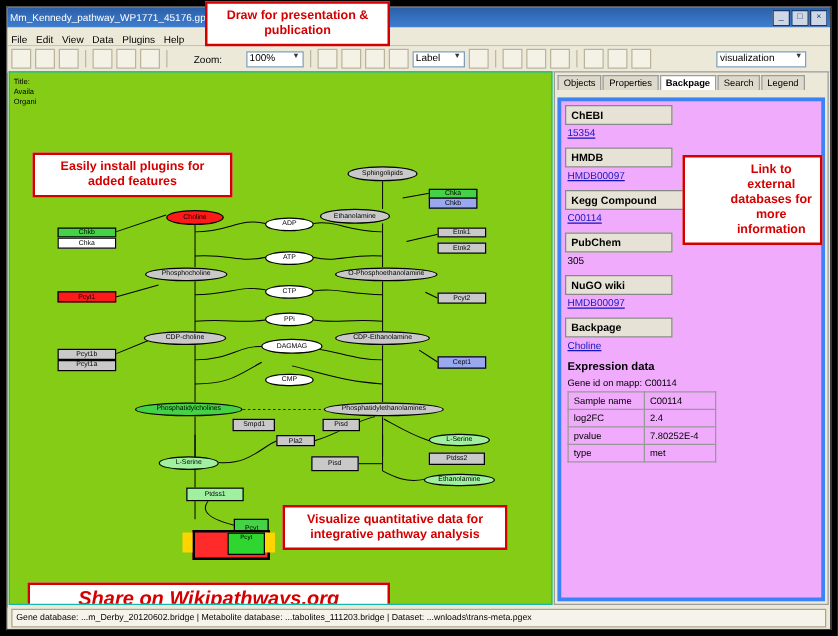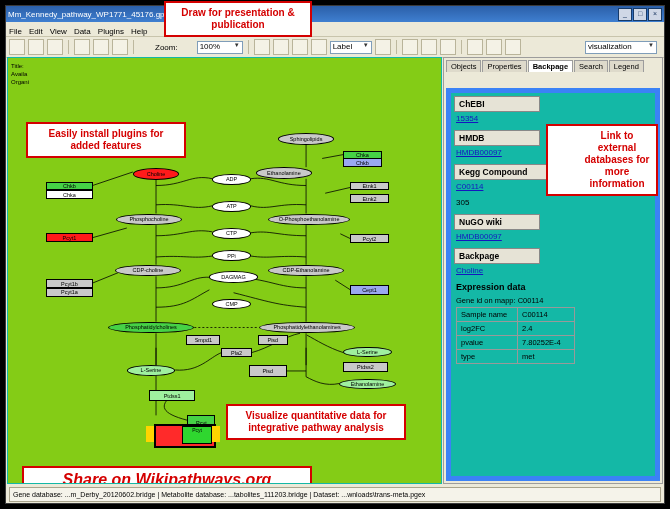--- a/index.html
+++ b/index.html
@@ -19,21 +19,21 @@
   .zoomlbl{font-size:8px;margin:0 16px;}
   .combo{height:13px;border:1px solid #7f9db9;background:#fff;font-size:8px;display:flex;align-items:flex-start;padding:0 2px;box-sizing:border-box;}
   .combo .arw{margin-left:auto;font-size:6px;color:#333;}
   
   .main{position:absolute;left:0;top:50px;right:0;bottom:18px;display:flex;}
   .canvaswrap{position:relative;flex:1;background:#84cc16;border:1px solid #14b8a6;margin:1px;overflow:hidden;}
   .sidepanel{width:218px;background:#ece9d8;border:1px solid #9c9c9c;margin:1px 1px 1px 0;display:flex;flex-direction:column;}
   .tabs{display:flex;height:14px;align-items:flex-end;padding-left:2px;gap:1px;}
   .tab{font-size:7.5px;padding:1px 4px;border:1px solid #9c9c9c;border-bottom:none;background:#dedacb;}
   .tab.active{background:#fff;font-weight:bold;}
-  .sidebody{flex:1;background:#14b8a6;border:5px solid #3b82f6;margin:16px 2px 2px 2px;overflow:hidden;position:relative;padding:3px;box-sizing:border-box;}
+  .sidebody{flex:1;background:#f0abfc;border:3px solid #3b82f6;margin:6px 2px 2px 2px;overflow:hidden;position:relative;padding:3px;box-sizing:border-box;}
   .dbbox{border:1px solid #888;background:#e6e3d6;font-size:8.5px;font-weight:bold;padding:2px 4px;width:86px;box-sizing:border-box;margin-bottom:2px;}
   .dblink{font-size:8px;color:#1515c0;text-decoration:underline;margin:0 0 7px 2px;display:block;}
   .dbplain{font-size:8px;color:#000;margin:0 0 7px 2px;display:block;}
   .exptitle{font-size:9px;font-weight:bold;margin:4px 0 4px 2px;}
   .geneid{font-size:7.5px;margin:0 0 2px 2px;}
   table.exp{border-collapse:collapse;margin-left:2px;}
   table.exp td{border:1px solid #999;font-size:7.5px;padding:1px 4px;height:11px;}
   table.exp td.k{width:52px;}
   table.exp td.v{width:48px;}
   
@@ -104,21 +104,21 @@
     <span class="tb-btn"></span>
     <span class="sep"></span>
     <span class="tb-btn"></span>
     <span class="tb-btn"></span>
     <span class="tb-btn"></span>
     <span class="sep"></span>
     <span class="tb-btn"></span>
     <span class="tb-btn"></span>
     <span class="tb-btn"></span>
     <span style="flex:1"></span>
-    <span class="combo" style="width:72px;margin-right:4px">
+    <span class="combo" style="width:72px;margin-right:16px">
       <span>visualization</span>
       <span class="arw">▼</span>
     </span>
   </div>
 
   <div class="main">
 
     <div class="canvaswrap">
 
       <div class="leftinfo">
@@ -308,20 +308,21 @@
 
         <div class="dbbox">ChEBI</div>
         <a class="dblink" href="#">15354</a>
 
         <div class="dbbox">HMDB</div>
         <a class="dblink" href="#">HMDB00097</a>
 
         <div class="dbbox" style="width:102px">Kegg Compound</div>
         <a class="dblink" href="#">C00114</a>
 
+        <div class="dbbox">PubChem</div>
         <span class="dbplain">305</span>
 
         <div class="dbbox">NuGO wiki</div>
         <a class="dblink" href="#">HMDB00097</a>
 
         <div class="dbbox">Backpage</div>
         <a class="dblink" href="#">Choline</a>
 
         <div class="exptitle">Expression data</div>
         <div class="geneid">Gene id on mapp: C00114</div>

